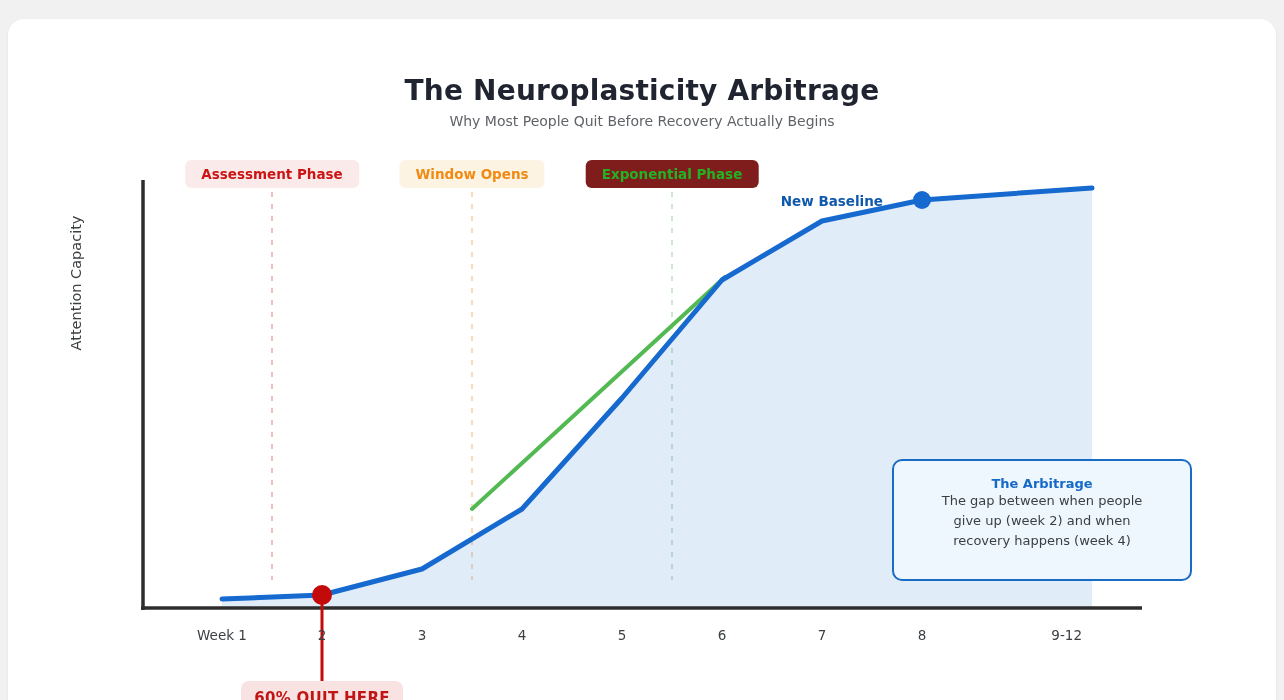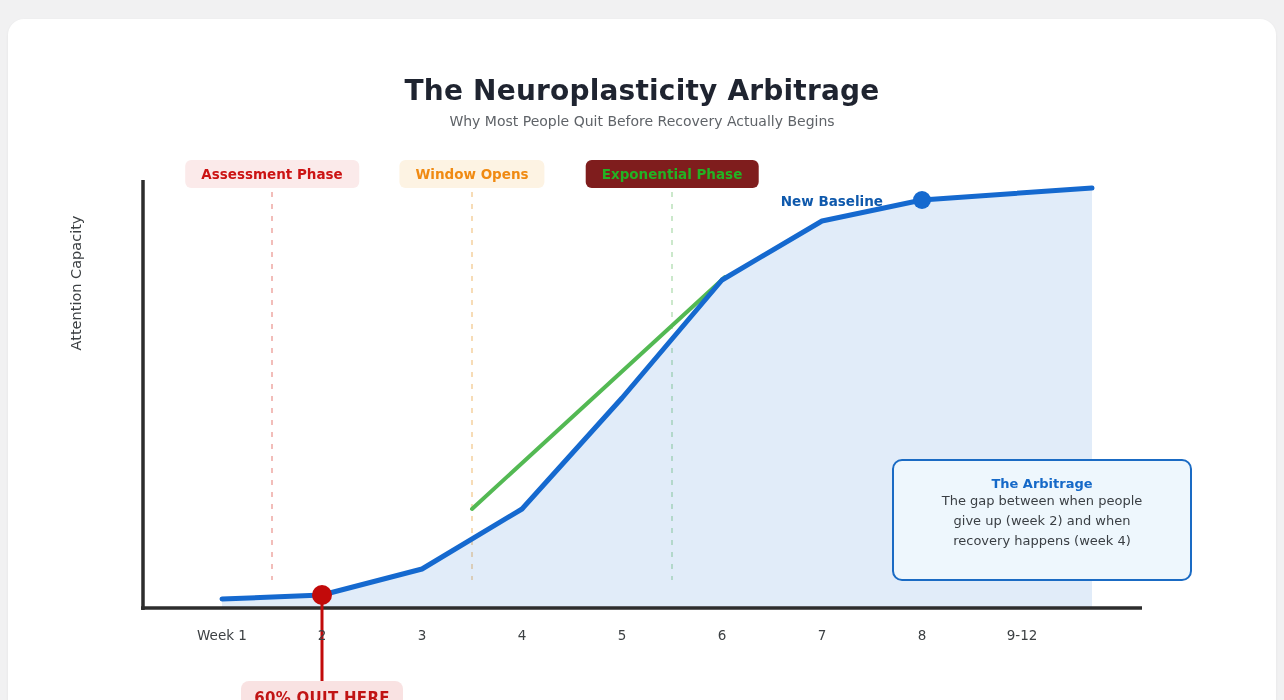--- a/index.html
+++ b/index.html
@@ -107,14 +107,14 @@
   </div>
 
   <div class="x-tick" style="left: 222px;">Week 1</div>
   <div class="x-tick" style="left: 322px;">2</div>
   <div class="x-tick" style="left: 422px;">3</div>
   <div class="x-tick" style="left: 522px;">4</div>
   <div class="x-tick" style="left: 622px;">5</div>
   <div class="x-tick" style="left: 722px;">6</div>
   <div class="x-tick" style="left: 822px;">7</div>
   <div class="x-tick" style="left: 922px;">8</div>
-  <div class="x-tick" style="left: 1022px;">9-12</div>
+  <div class="x-tick" style="left: 1022px; text-align: right;">9-12</div>
 </div>
 
 </body></html>

